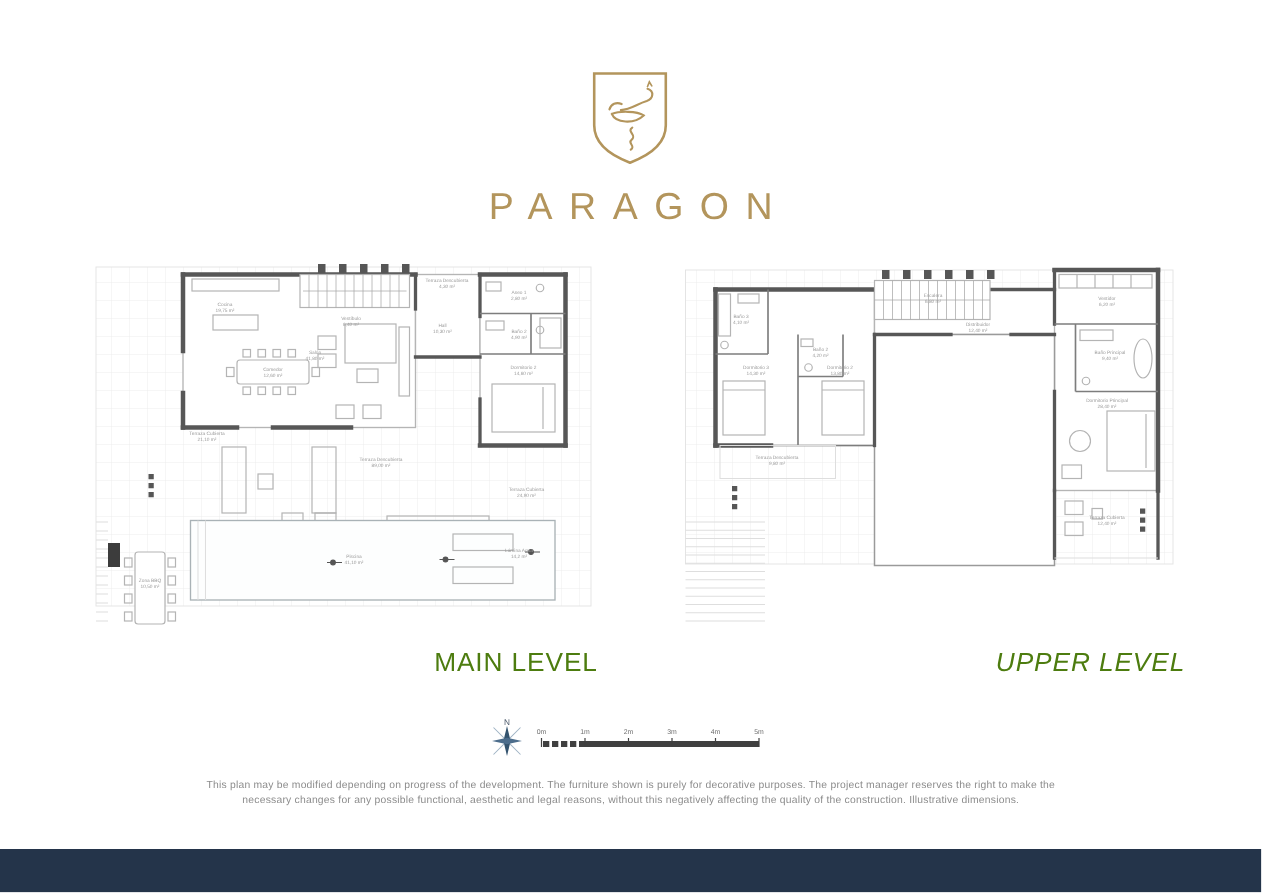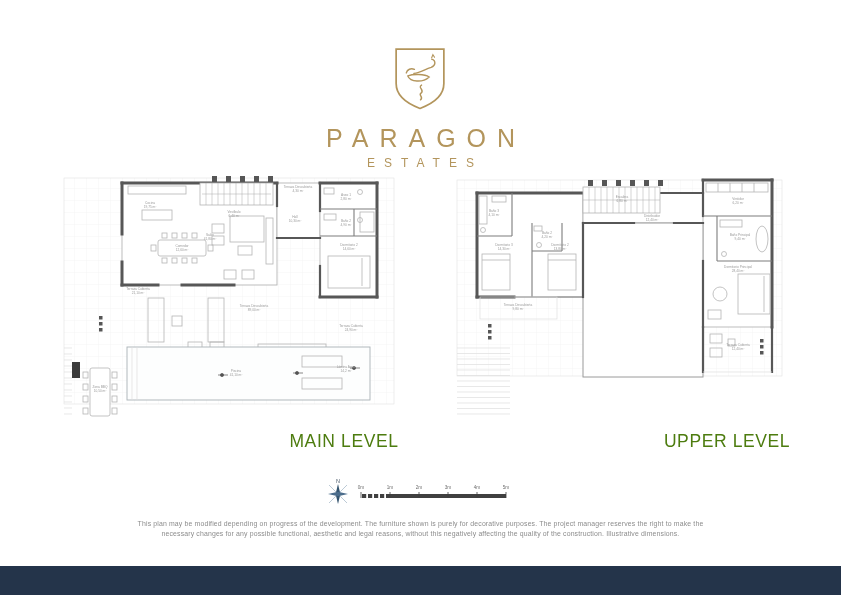--- a/index.html
+++ b/index.html
@@ -26,21 +26,21 @@
   .glass{stroke:#b5b5b5;stroke-width:0.9;fill:#ffffff;}
   .furn{stroke:#b4b4b4;stroke-width:0.8;fill:none;}
   .furnf{stroke:#b4b4b4;stroke-width:0.8;fill:#ffffff;}
   .thin{stroke:#dedede;stroke-width:0.7;fill:none;}
   .tread{stroke:#a8a8a8;stroke-width:0.5;fill:none;}
   .post{fill:#565656;}
   
   .level-label{position:absolute;top:431px;transform:translateX(-50%);
                font-size:17.5px;letter-spacing:0.6px;color:#4d7c0f;white-space:nowrap;}
   #label-main{left:344px;}
-  #label-upper{left:727px;}
+  #label-upper{left:727px;font-style:italic;}
   
   #compass{position:absolute;left:326px;top:476px;width:24px;height:30px;}
   #scalebar{position:absolute;left:356px;top:482px;width:156px;height:20px;}
   #scalebar text{font-family:"Liberation Sans",sans-serif;font-size:4.6px;fill:#6f6f6f;
                  text-anchor:middle;}
   #compass text{font-family:"Liberation Sans",sans-serif;font-size:5.5px;fill:#4c5a6b;
                 text-anchor:middle;}
   
   #disclaimer{position:absolute;left:0;top:519px;width:841px;text-align:center;
               color:#8c8c8c;font-size:6.9px;line-height:9.5px;letter-spacing:0.15px;}
@@ -58,21 +58,20 @@
     </g>
     <g fill="none" stroke="#b3955c" stroke-width="1.4" stroke-linecap="round">
       <path d="M40 13 C44.5 14.5 44 19.5 39.5 21 C33 23 29 26.5 22.5 27"></path>
       <path d="M16.5 29.5 C19 35.5 31 36.5 37.5 30.5 C33 27.5 21.5 27.5 16.5 29.5"></path>
       <path d="M23 23 C19.5 21.5 16 23 15 26.5"></path>
       <path d="M30 38.5 C26 41 33.5 43.5 29.5 46.5 C26.5 48.5 32.5 50.5 29 53"></path>
       <path d="M40 11.5 l1.2 -3 l1.6 2.6" stroke-width="1.1"></path>
     </g>
   </svg>
   <div id="wordmark">PARAGON</div>
-  <div id="tagline">ESTATES</div>
 
   <div id="plan-main" class="plan">
     <svg viewBox="0 0 340 244">
       <defs>
         <pattern id="gridA" width="12" height="12" patternUnits="userSpaceOnUse">
           <path d="M12 0 H0 V12" fill="none" stroke="#ececec" stroke-width="0.6"></path>
         </pattern>
       </defs>
       <g>
         <rect x="2" y="2" width="330" height="226" fill="url(#gridA)" stroke="#e2e2e2" stroke-width="0.6"></rect>

